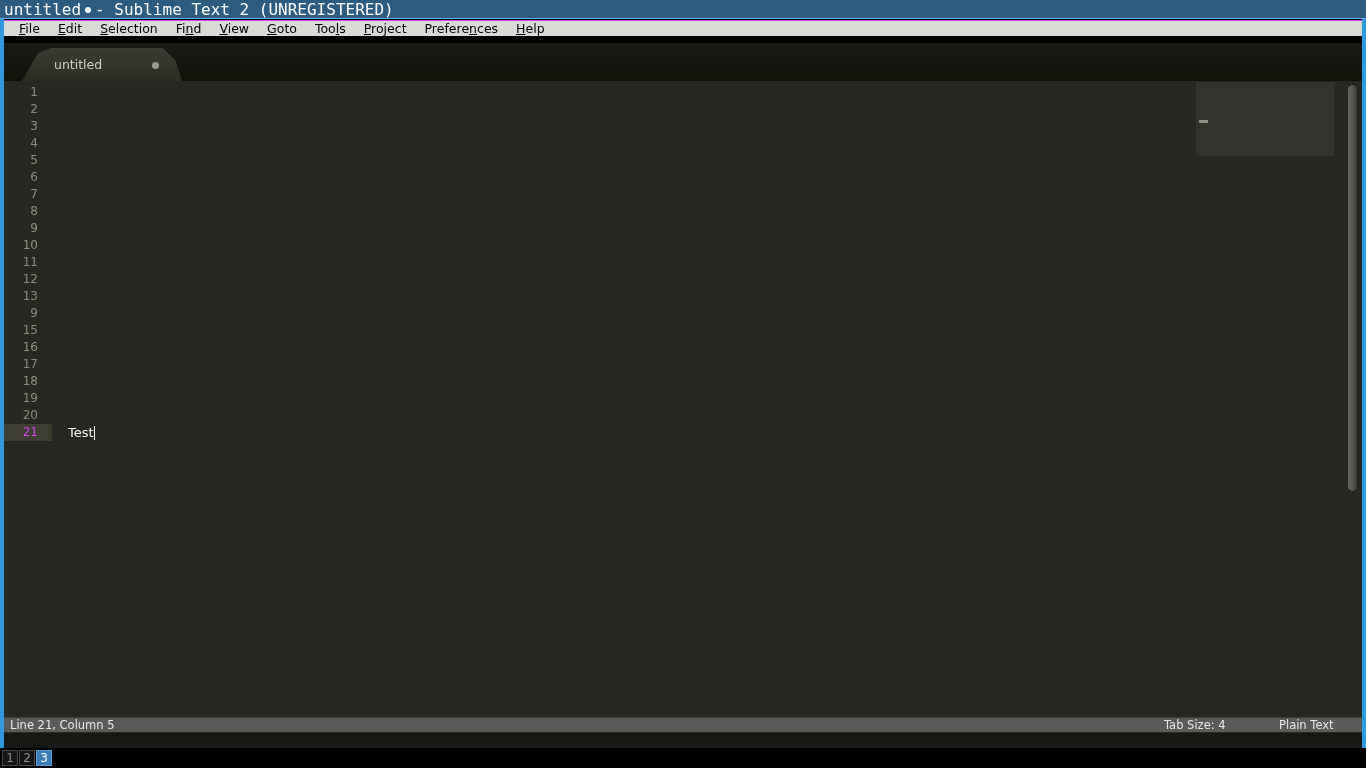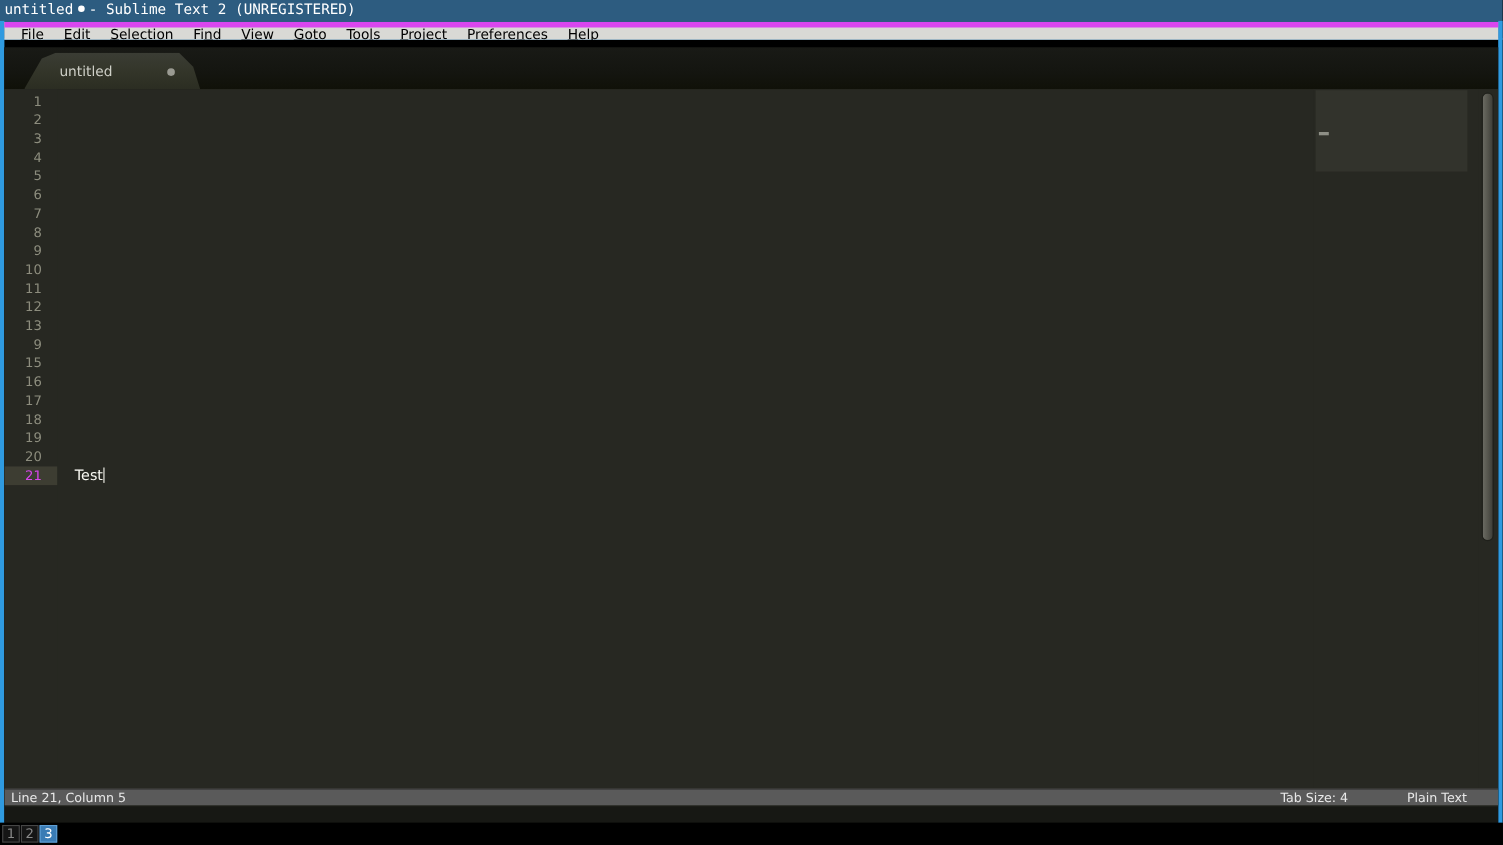--- a/index.html
+++ b/index.html
@@ -34,25 +34,25 @@
     background: #2f9ae0;
   }
   .wm-border-left { left: 0; }
   .wm-border-right { right: 0; }
 
   
   #titlebar {
     position: absolute;
     left: 0; top: 0;
     width: 1366px;
-    height: 36px;
+    height: 19px;
     background: #2d5c80;
     color: #ffffff;
     font-family: "DejaVu Sans Mono", monospace;
-    font-size: 13px;
+    font-size: 16px;
     line-height: 19px;
     white-space: nowrap;
     overflow: hidden;
     box-sizing: border-box;
     border-bottom: 1px solid #66b4e8;
   }
   #titlebar .tb-text { padding-left: 4px; letter-spacing: 0px; }
   .dirty-dot-title {
     display: inline-block;
     width: 6px; height: 6px;
@@ -62,21 +62,21 @@
     margin: 0 4px 2px 4px;
   }
 
   
   #menubar {
     position: absolute;
     left: 4px; top: 20px;
     width: 1358px;
     height: 16px;
     background: #d9d9d5;
-    border-top: 5px solid #d946ef;
+    border-top: 1px solid #d946ef;
     box-sizing: border-box;
     display: flex;
     align-items: center;
     padding-left: 6px;
   }
   .menu-item {
     font-family: "DejaVu Sans", sans-serif;
     font-size: 12.5px;
     color: #000000;
     padding: 2px 9px;

